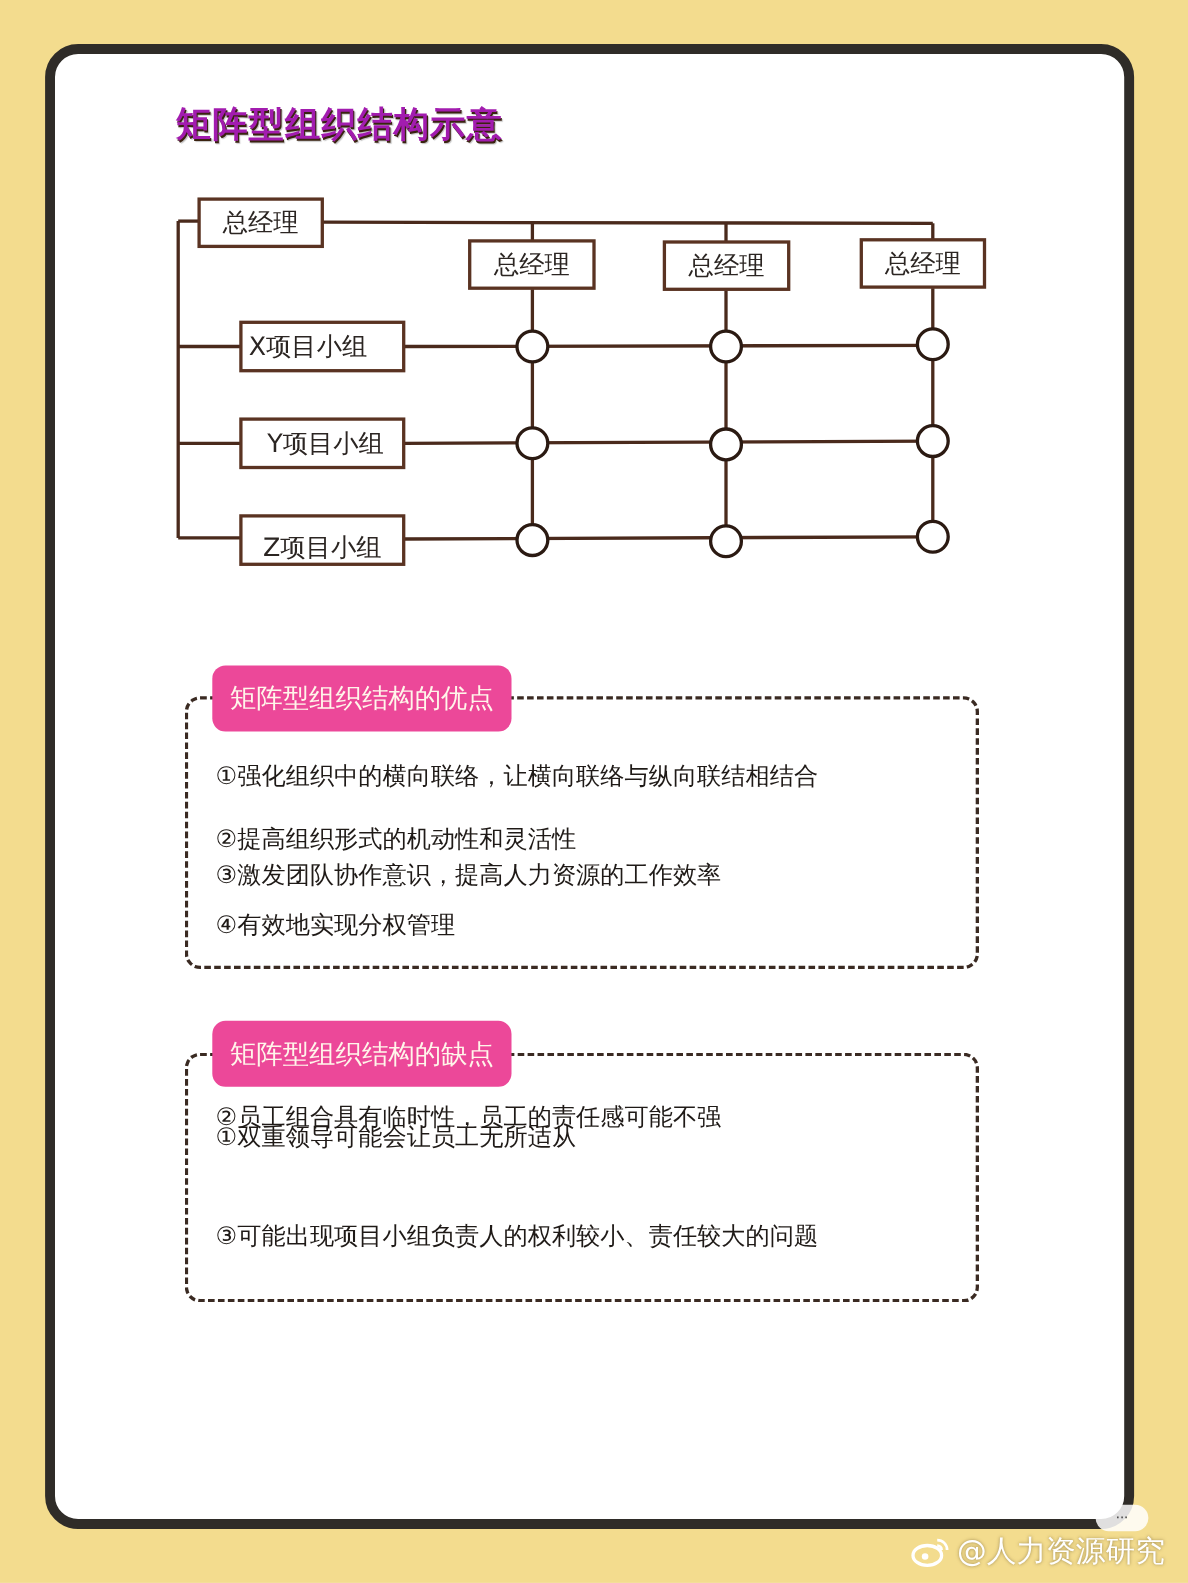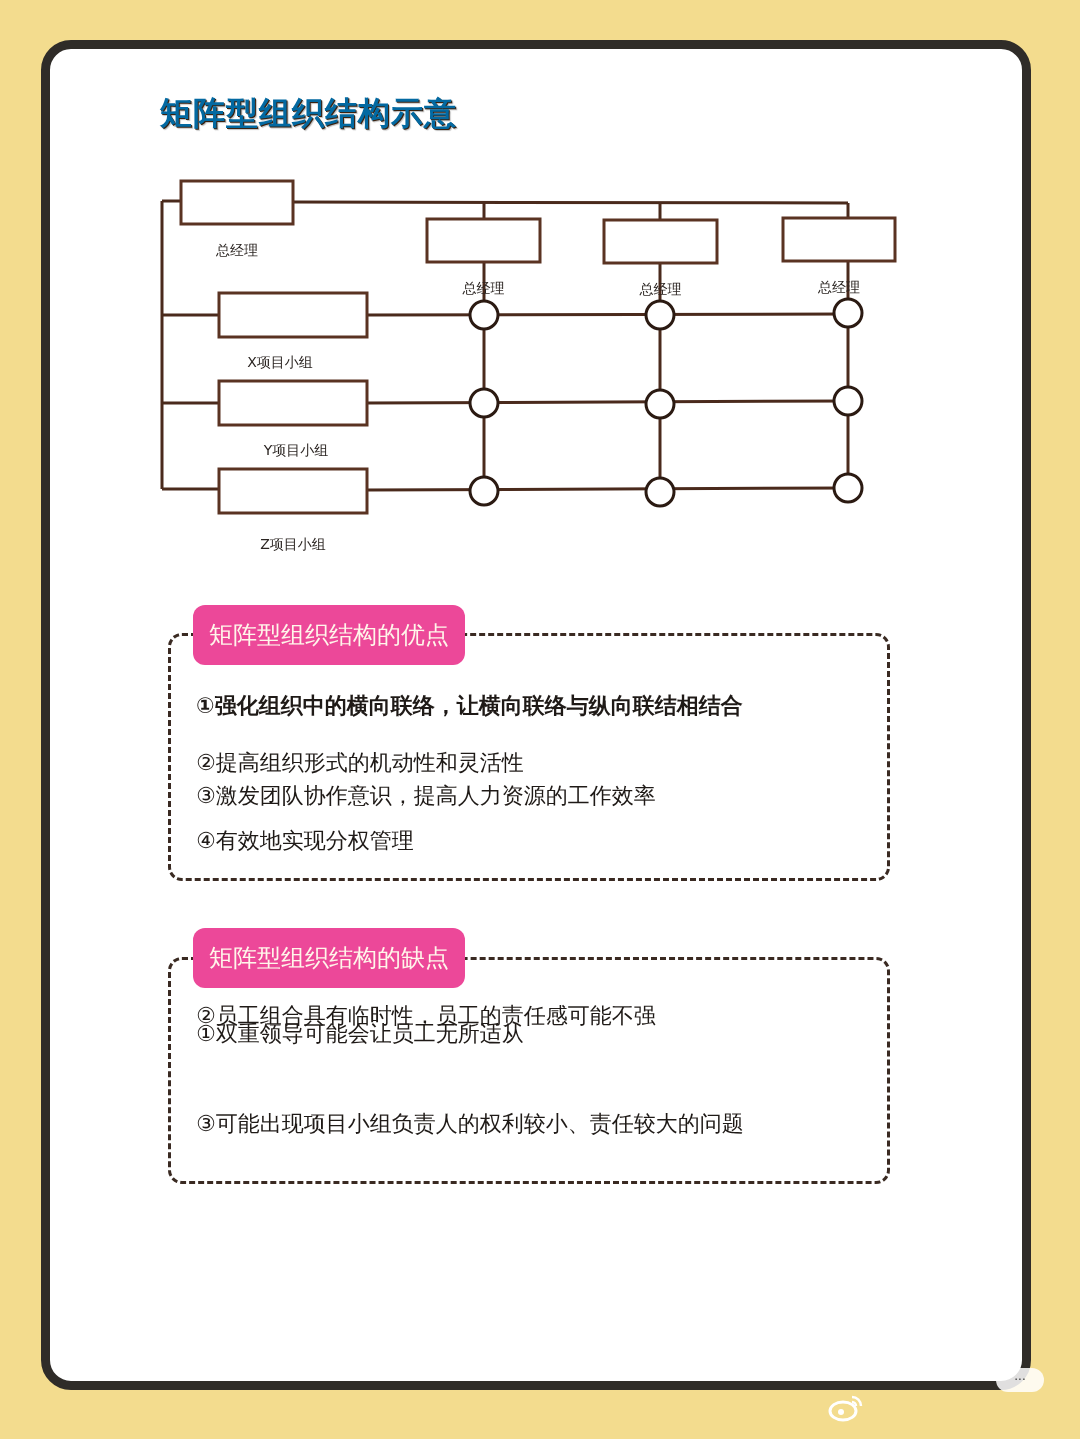--- a/index.html
+++ b/index.html
@@ -16,31 +16,30 @@
     width: 990px; height: 1350px;
     background: #ffffff;
     border: 9px solid #2f2c28;
     border-radius: 30px;
     box-sizing: border-box;
   }
   .title {
     position: absolute;
     left: 160px; top: 92px;
     font-size: 32px; font-weight: bold;
-    color: #0369a1;
+    color: #a21caf;
     letter-spacing: 1px;
     text-shadow: 1px 1px 0 #3a2210, 2px 2px 1px rgba(0,0,0,0.25);
   }
   svg.diagram { position: absolute; left: 0; top: 0; }
   .node-label {
     position: absolute;
     display: flex; align-items: center; justify-content: center;
-    font-size: 14px; color: #2b2522;
+    font-size: 23px; color: #2b2522;
     box-sizing: border-box;
-    margin-top: 48px;
   }
   .section {
     position: absolute;
     left: 168px; width: 722px;
     border: 3px dashed #3a2a22;
     border-radius: 14px;
     box-sizing: border-box;
   }
   .section-tag {
     position: absolute;
@@ -133,34 +132,35 @@
 <div class="node-label" style="left:181px;top:181px;width:112px;height:43px;">总经理</div>
 <div class="node-label" style="left:427px;top:219px;width:113px;height:43px;">总经理</div>
 <div class="node-label" style="left:604px;top:220px;width:113px;height:43px;">总经理</div>
 <div class="node-label" style="left:783px;top:218px;width:112px;height:43px;">总经理</div>
 <div class="node-label" style="left:219px;top:293px;width:122px;height:44px;">X项目小组</div>
 <div class="node-label" style="left:219px;top:381px;width:154px;height:44px;">Y项目小组</div>
 <div class="node-label" style="left:219px;top:469px;width:148px;height:56px;">Z项目小组</div>
 
 <div class="section" style="top:633px;height:248px;"></div>
 <div class="section-tag" style="top:605px;">矩阵型组织结构的优点</div>
-<div class="item" style="top:691px;font-weight:bold;">①强化组织中的横向联络，让横向联络与纵向联结相结合</div>
+<div class="item" style="top:691px;">①强化组织中的横向联络，让横向联络与纵向联结相结合</div>
 <div class="item" style="top:736px;margin-top:12px;">②提高组织形式的机动性和灵活性</div>
 <div class="item" style="top:781px;">③激发团队协作意识，提高人力资源的工作效率</div>
 <div class="item" style="top:826px;">④有效地实现分权管理</div>
 
 <div class="section" style="top:957px;height:227px;"></div>
 <div class="section-tag" style="top:928px;">矩阵型组织结构的缺点</div>
 <div class="item" style="top:1019px;">①双重领导可能会让员工无所适从</div>
 <div class="item" style="top:1001px;">②员工组合具有临时性，员工的责任感可能不强</div>
 <div class="item" style="top:1109px;">③可能出现项目小组负责人的权利较小、责任较大的问题</div>
 
 <div class="badge">···</div>
 <div class="watermark">
   <span class="weibo-icon">
     <svg width="36" height="30" viewBox="0 0 36 30">
       <ellipse cx="15" cy="19" rx="13" ry="9" fill="none" stroke="#ffffff" stroke-width="3"></ellipse>
       <circle cx="13" cy="20" r="3" fill="#ffffff"></circle>
       <path d="M24 5 A9 9 0 0 1 33 14" fill="none" stroke="#ffffff" stroke-width="2.5"></path>
       <path d="M24 10 A4 4 0 0 1 28 14" fill="none" stroke="#ffffff" stroke-width="2.5"></path>
     </svg>
   </span>
+  <span>@人力资源研究</span>
 </div>
 
 </body></html>

